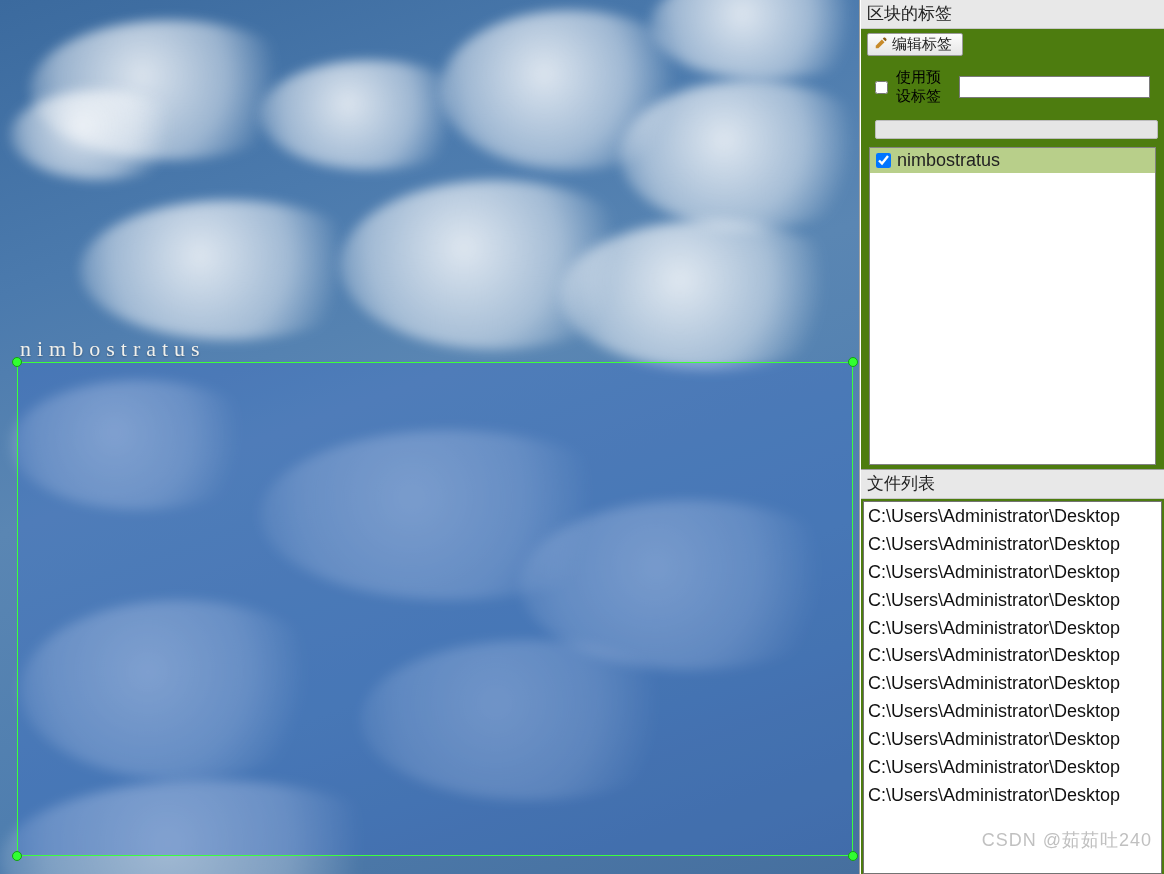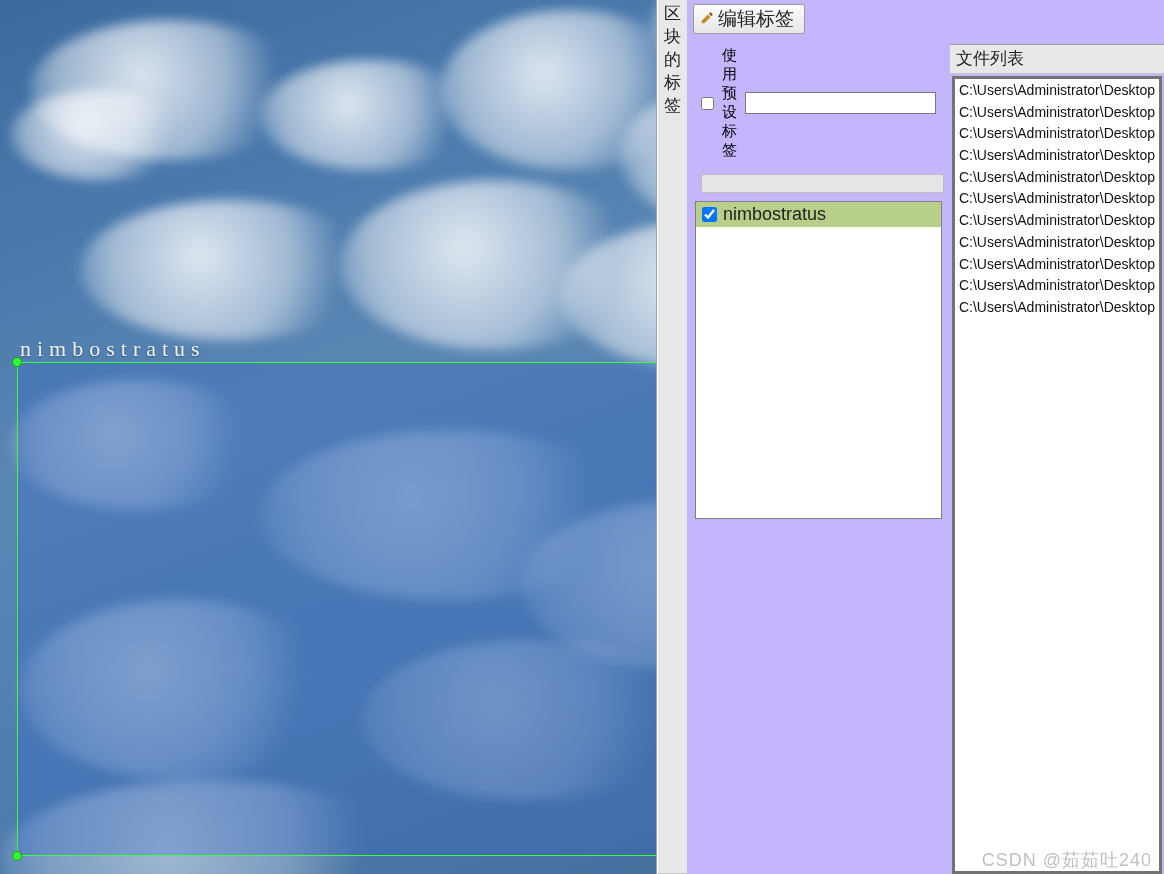--- a/index.html
+++ b/index.html
@@ -80,41 +80,41 @@
   }
   .h-tl { left: 17px;  top: 362px; }
   .h-tr { left: 853px; top: 362px; }
   .h-bl { left: 17px;  top: 856px; }
   .h-br { left: 853px; top: 856px; }
 
   
   .side {
     flex: 1;
     display: flex;
-    flex-direction: row;
-    background: #c4b5fd;
+    flex-direction: column;
+    background: #4d7c0f;
     border-left: 1px solid #ffffff;
     justify-content: space-between;
   }
   .panel-title {
     font-size: 17px;
     padding: 2px 6px 3px 6px;
     background: #e8e8e8;
     border-bottom: 1px solid #c8c8c8;
     color: #222;
   }
   .section {
     padding: 4px 6px;
   }
   .edit-btn {
     display: inline-flex;
     align-items: center;
     gap: 4px;
     padding: 1px 10px 1px 6px;
-    font-size: 19px;
+    font-size: 15px;
     background: linear-gradient(#fdfdfd,#e6e6e6);
     border: 1px solid #9a9a9a;
     border-radius: 2px;
     cursor: pointer;
     color: #222;
   }
   .edit-btn svg { width:14px; height:14px; }
   .chk-row {
     display: flex;
     align-items: center;
@@ -163,42 +163,41 @@
   }
   .label-item.selected { background: #b8cf8a; }
   .label-item input[type=checkbox]{ width:15px; height:15px; }
 
   .file-panel {
     border-top: 1px solid #a0a0a0;
     display: flex;
     flex-direction: column;
     flex: 1;
     min-height: 0;
-    margin-top: 44px;
   }
   .file-list {
     background: #fff;
-    border: 3px solid #737373;
+    border: 1px solid #737373;
     margin: 2px 2px 0 2px;
     flex: 1;
     overflow: hidden;
-    font-size: 14px;
+    font-size: 18px;
     line-height: 1.55;
     color: #111;
     padding-top: 1px;
   }
   .file-row {
     white-space: nowrap;
     padding: 0 4px;
     cursor: pointer;
   }
 
   .watermark {
     position: absolute;
-    right: 12px; bottom: 2px;
+    right: 12px; bottom: 22px;
     font-size: 18px;
     color: rgba(150,150,150,0.6);
     letter-spacing: 1px;
     pointer-events: none;
   }
 </style>
 </head>
 <body>
 
 <div class="canvas-wrap">

